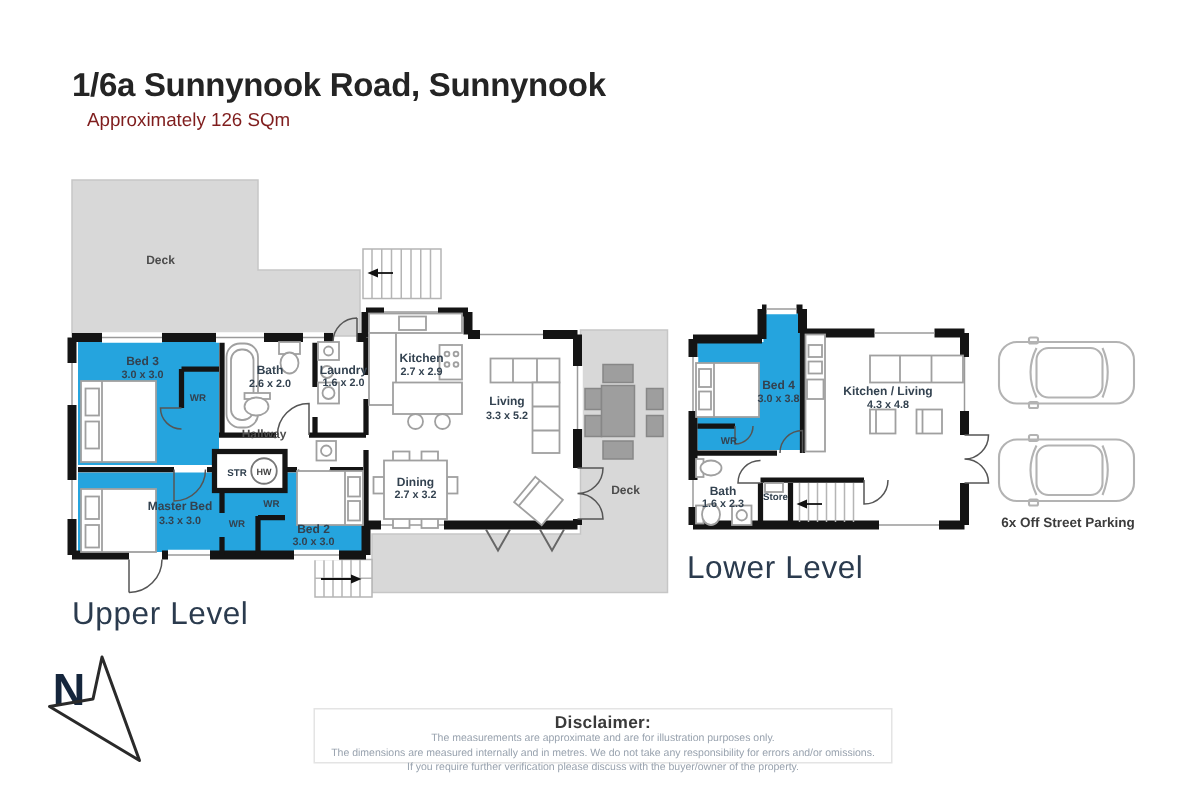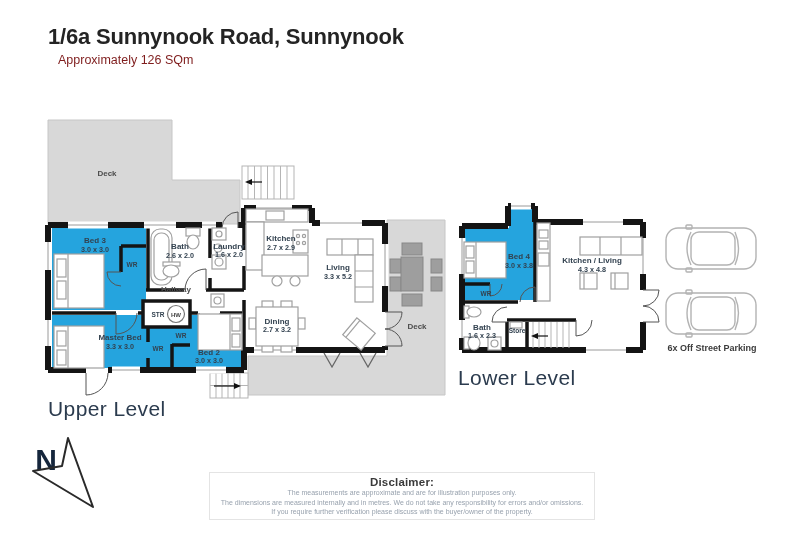--- a/index.html
+++ b/index.html
@@ -1,18 +1,18 @@
 <!DOCTYPE html>
 <html style="--room_highlight: #25A4DE; --wall: #141414; --deck: #D8D8D8; --navy: #2B3B4E;"><head>
 <meta charset="utf-8">
 <style>
   html,body{margin:0;padding:0;background:#ffffff;}
   .page{position:relative;width:800px;height:533px;background:#fff;overflow:hidden;
         font-family:"Liberation Sans",sans-serif;}
-  header{position:absolute;left:48px;top:24px;}
+  header{position:absolute;left:48px;top:44px;}
   h1{margin:0;font-size:22px;font-weight:600;color:#242424;letter-spacing:-0.2px;}
   .subtitle{margin-top:3px;padding-left:10px;font-size:12.5px;color:#7f1d1d;}
   svg{position:absolute;left:0;top:0;}
   svg text{font-family:"Liberation Sans",sans-serif;}
   .wall{stroke:var(--wall,#141414);stroke-width:6;fill:none;}
   .iwall{stroke:var(--wall,#141414);stroke-width:3.5;fill:none;}
   .deck{fill:var(--deck,#d8d8d8);stroke:#c6c6c6;stroke-width:1;}
   .roomfill{fill:#ffffff;}
   .blue{fill:var(--room_highlight,#25A4DE);}
   .furn{fill:#fff;stroke:#a0a0a0;stroke-width:1.2;}
@@ -28,21 +28,21 @@
   .ahead{fill:#111;stroke:none;}
   .rname{font-size:8px;font-weight:700;fill:#334250;text-anchor:middle;}
   .rdim{font-size:7.2px;font-weight:600;fill:#334250;text-anchor:middle;}
   .tiny{font-size:6.5px;font-weight:700;fill:#334250;text-anchor:middle;}
   .hwt{font-size:6px;font-weight:700;fill:#444;text-anchor:middle;}
   .decklbl{font-size:8px;font-weight:600;fill:#4c4c4c;text-anchor:middle;}
   .lvl{font-size:21px;font-weight:500;fill:var(--navy,#2b3b4e);letter-spacing:0.4px;}
   .park{font-size:9px;font-weight:700;fill:#3c3c3c;text-anchor:middle;}
   .north{font-size:30px;font-weight:700;fill:#15263c;text-anchor:middle;}
   .compassarrow{fill:none;stroke:#2a2a2a;stroke-width:2;stroke-linejoin:round;}
-  .disclaimer{position:absolute;left:209px;top:472px;width:386px;height:48px;box-sizing:border-box;
+  .disclaimer{position:absolute;left:209px;top:472px;width:386px;height:37px;box-sizing:border-box;
       border:1px solid #e4e4e4;background:#fff;text-align:center;padding-top:3px;}
   .d-title{font-size:11.5px;font-weight:700;color:#3a3a3a;letter-spacing:0.2px;}
   .d-line{font-size:7px;color:#98a2ae;line-height:1.38;}
 </style>
 </head>
 <body>
 
 <div class="page">
 
   <header>

